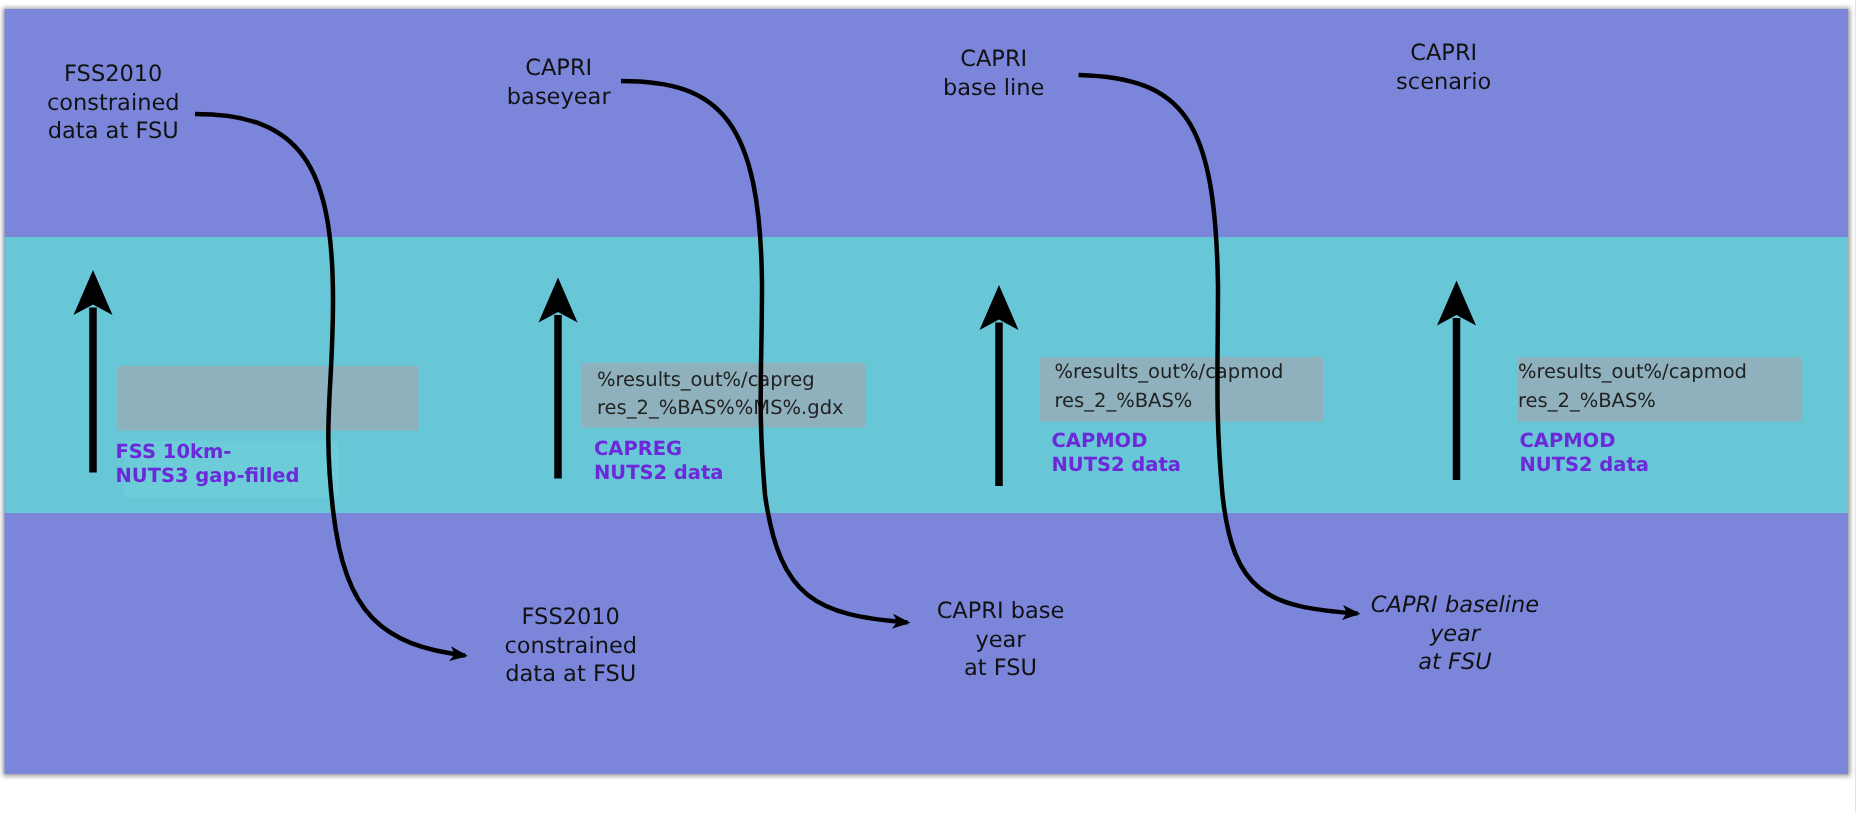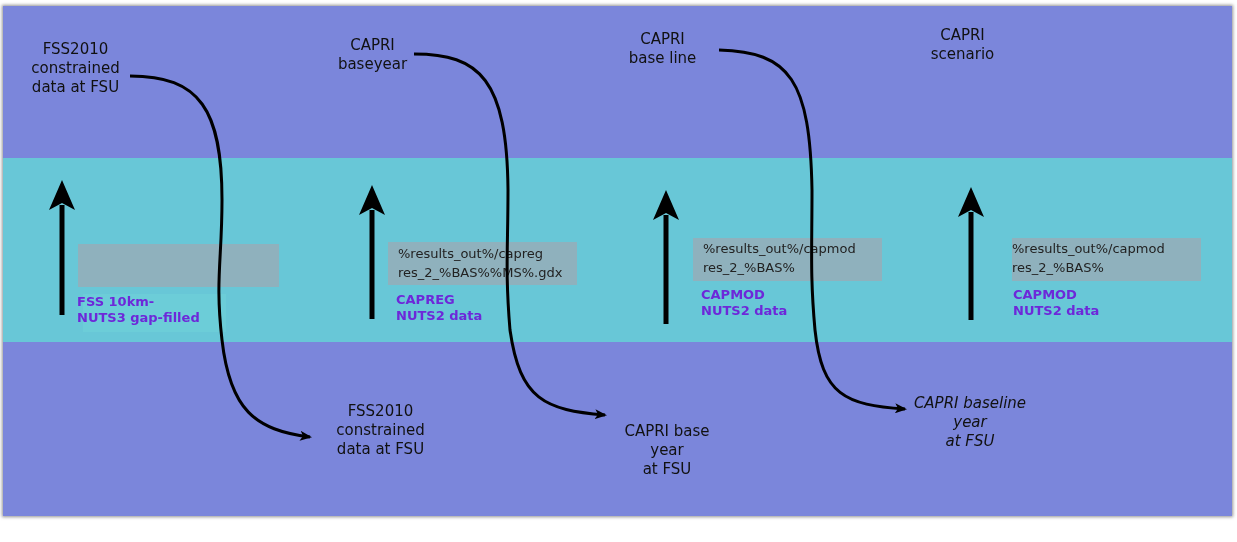--- a/index.html
+++ b/index.html
@@ -46,21 +46,21 @@
 <div class="bold-label" style="left:396px; top:292px;">CAPREG
 NUTS2 data</div>
 <div class="bold-label" style="left:701px; top:287px;">CAPMOD
 NUTS2 data</div>
 <div class="bold-label" style="left:1013px; top:287px;">CAPMOD
 NUTS2 data</div>
 
 <div class="label" style="left:318px; top:402px; width:125px;">FSS2010
 constrained
 data at FSU</div>
-<div class="label" style="left:612px; top:398px; width:110px;margin-top:24px;">CAPRI base
+<div class="label" style="left:612px; top:398px; width:110px;">CAPRI base
 year
 at FSU</div>
 <div class="label" style="left:905px; top:394px; width:130px;font-style:italic;">CAPRI baseline
 year
 at FSU</div>
 
 <svg class="overlay" width="1237" height="542" viewBox="0 0 1237 542">
   <defs>
     <marker id="ah" markerWidth="12" markerHeight="10" refX="10" refY="5" orient="auto" markerUnits="userSpaceOnUse">
       <path d="M0,0 L12,5 L0,10 L3,5 Z" fill="#000"></path>

